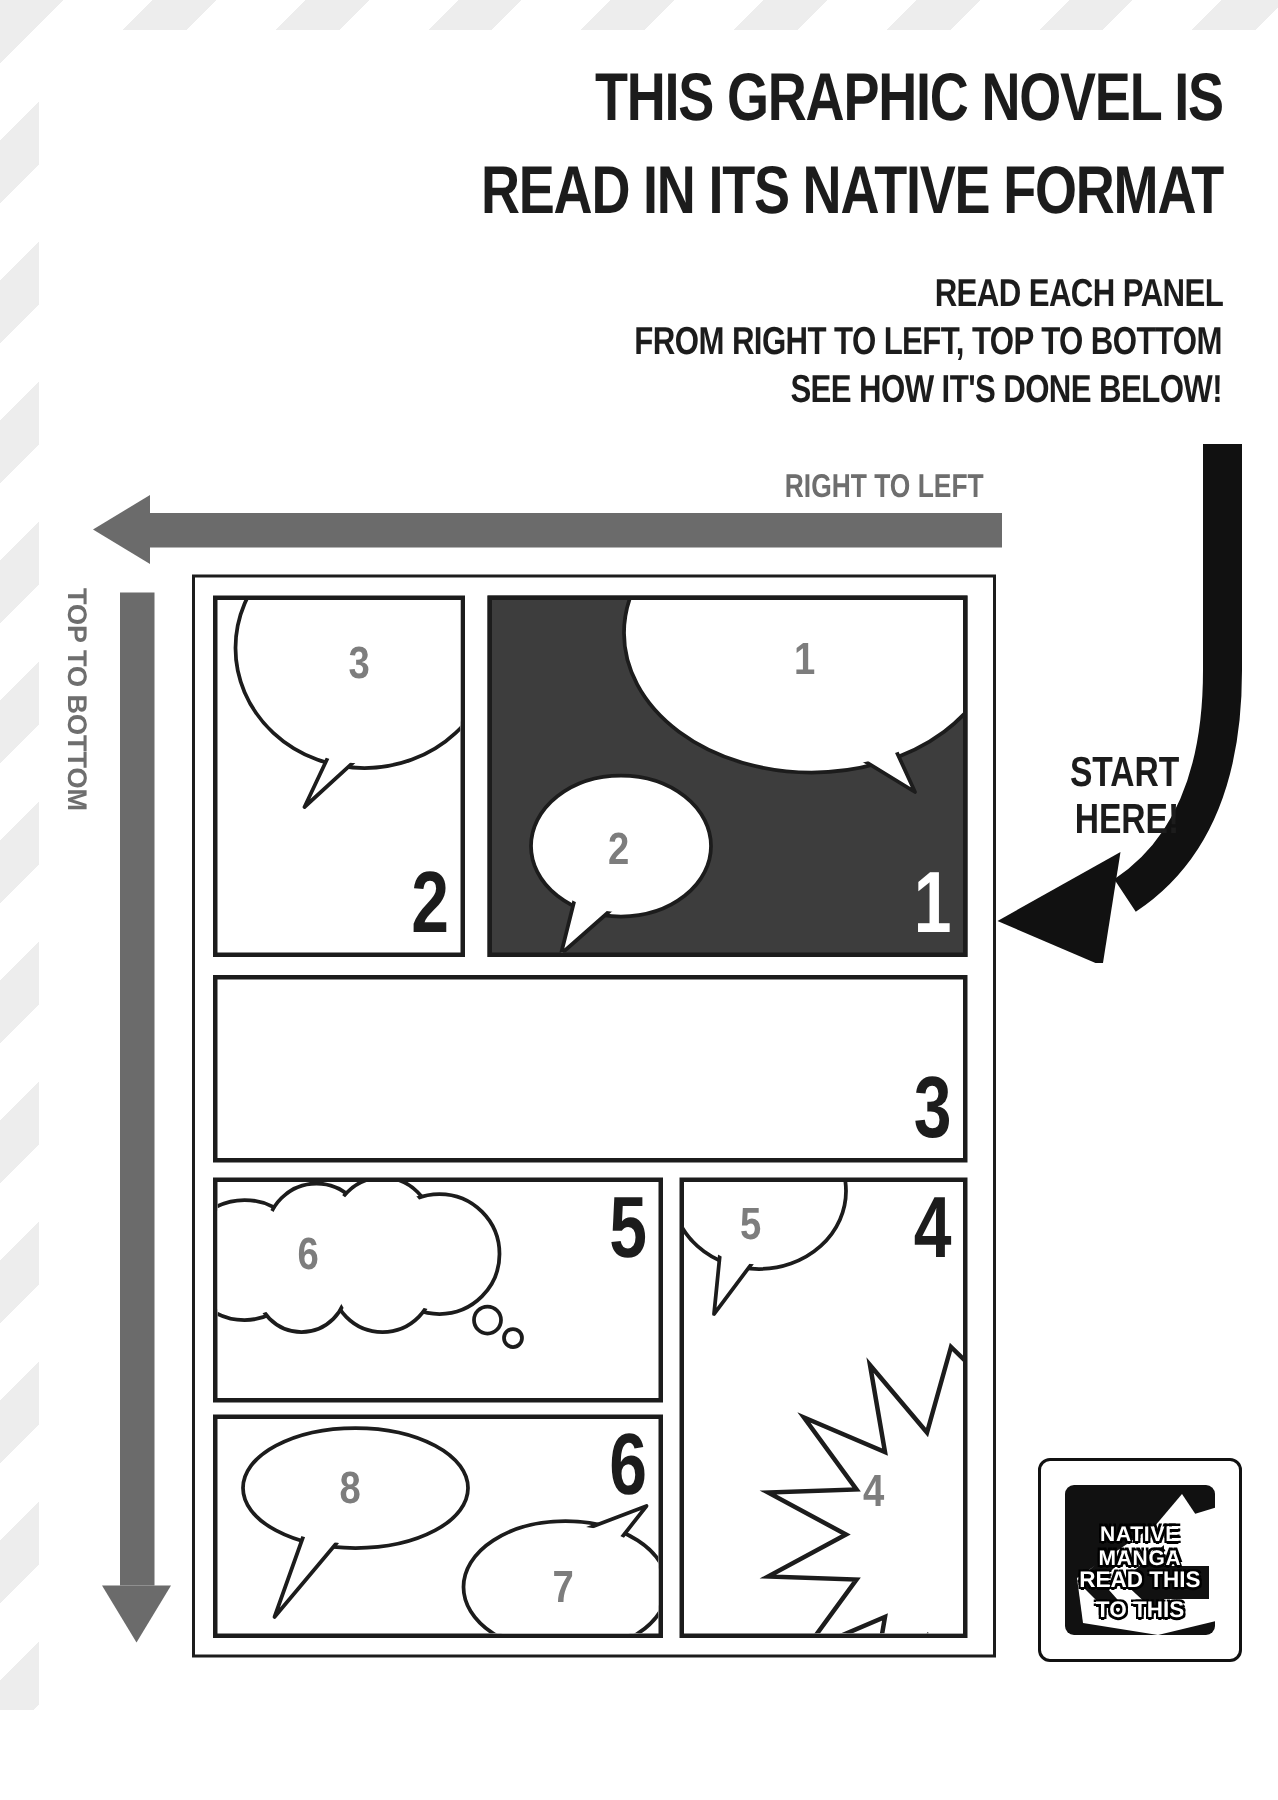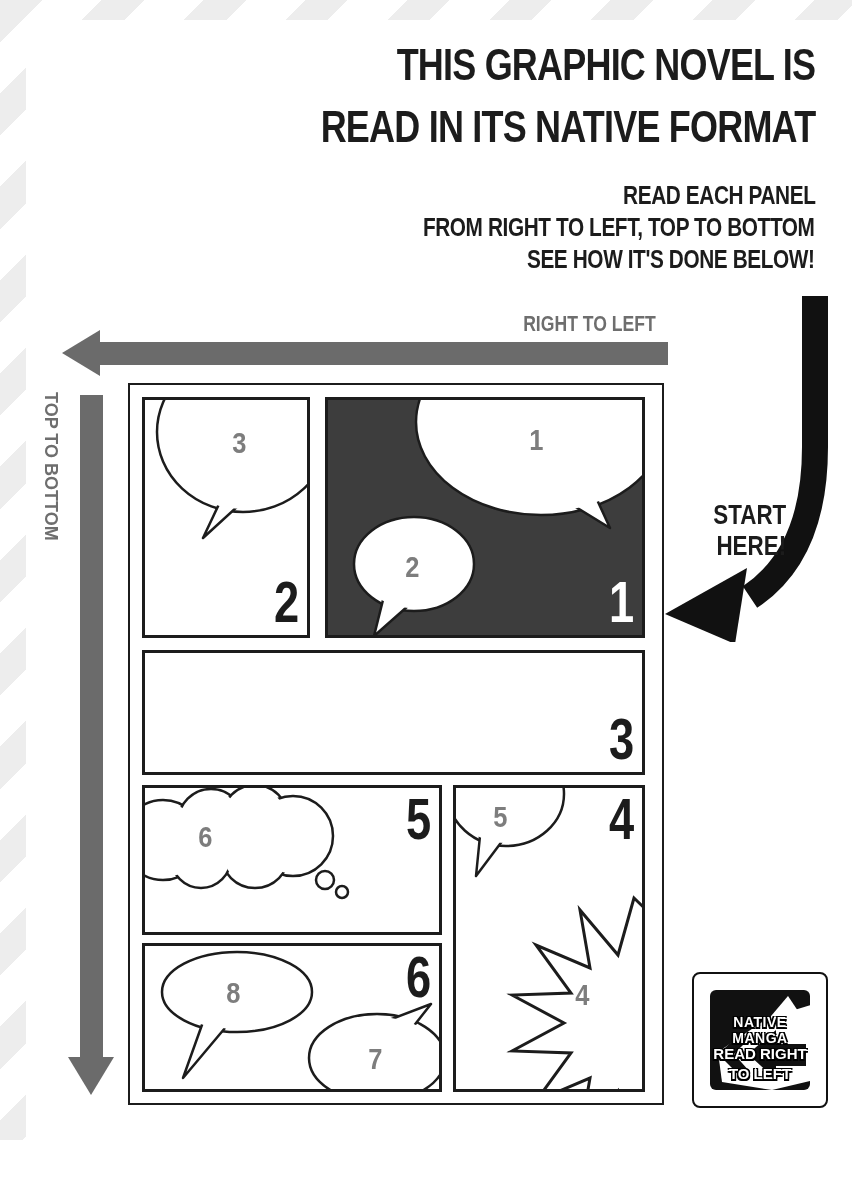--- a/index.html
+++ b/index.html
@@ -197,16 +197,16 @@
 
 <div class="badge">
   <div class="badge-inner">
     <svg width="126" height="126" viewBox="0 0 126 126">
       <polygon points="56,32 78,6 94,30" fill="#fff"></polygon>
       <polygon points="8,62 58,28 104,14 118,44 112,88 62,100 12,92" fill="#fff"></polygon>
       <polygon points="26,48 40,48 24,64 40,82 26,82 8,64" fill="#111"></polygon>
       <polygon points="38,64 66,40 66,54 96,54 96,76 66,76 66,90" fill="#111"></polygon>
     </svg>
     <div class="badge-text badge-l1">NATIVE MANGA</div>
-    <div class="badge-text badge-l2">READ RIGHT</div>
-    <div class="badge-text badge-l3">TO LEFT</div>
+    <div class="badge-text badge-l2">READ THIS</div>
+    <div class="badge-text badge-l3">TO THIS</div>
   </div>
 </div>
 
 </body></html>

